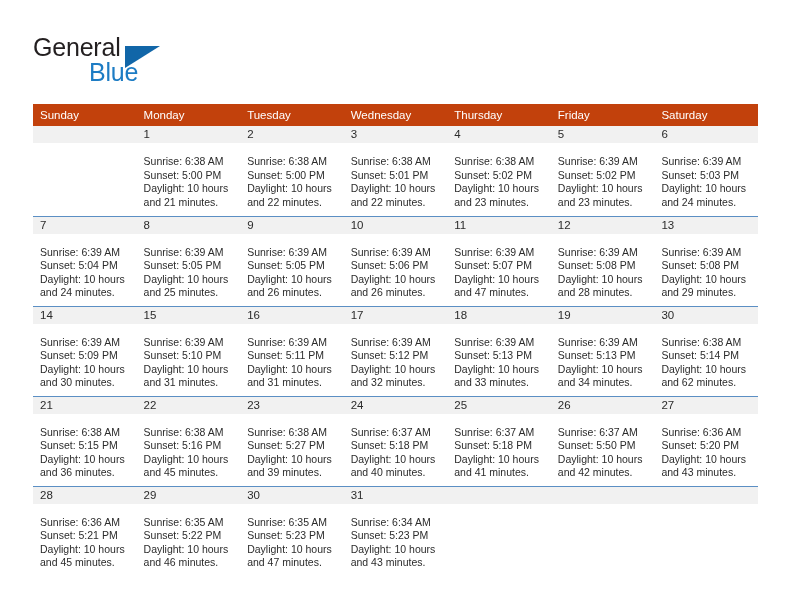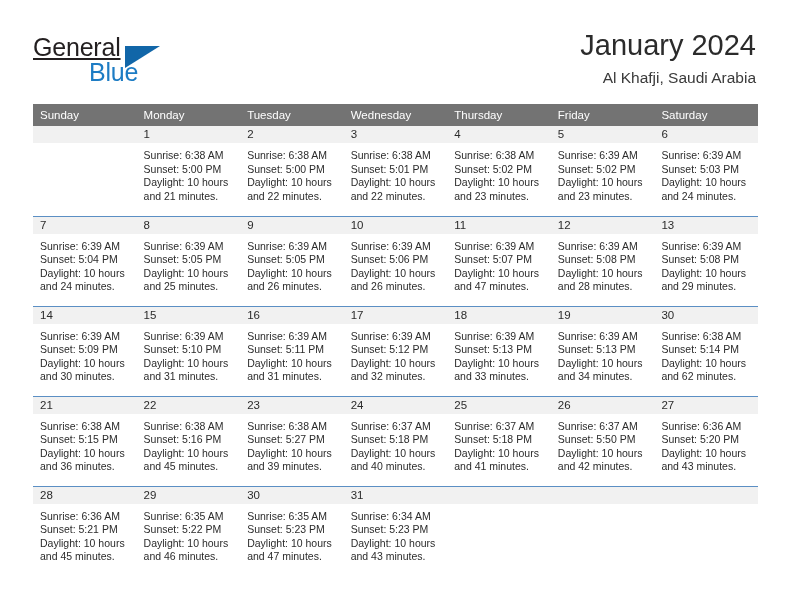--- a/index.html
+++ b/index.html
@@ -33,21 +33,20 @@
     height: 56px;
   }
   .brand-general {
     position: absolute;
     left: 0; top: 0;
     font-size: 25px;
     line-height: 28px;
     color: #231f20;
     letter-spacing: -0.2px;
     font-family: "Liberation Sans", sans-serif;
-    text-decoration: underline;
   }
   .brand-blue {
     position: absolute;
     left: 56px; top: 25px;
     font-size: 25px;
     line-height: 28px;
     color: #1d7cc4;
     letter-spacing: -0.2px;
     font-family: "Liberation Sans", sans-serif;
   }
@@ -88,21 +87,21 @@
     left: 33px;
     top: 104px;
     width: 725px;
   }
   table.calendar {
     width: 725px;
     border-collapse: collapse;
     table-layout: fixed;
   }
   table.calendar th {
-    background: #737373;
+    background: #c2410c;
     color: #ffffff;
     font-weight: normal;
     font-size: 11.5px;
     text-align: left;
     padding: 5px 0 5px 7px;
     height: 21px;
     border: none;
   }
   table.calendar td {
     vertical-align: top;
@@ -120,21 +119,21 @@
     height: 17px;
     line-height: 17px;
     padding: 0 0 0 7px;
     font-size: 11.5px;
     color: #2b2b2b;
   }
   td.empty .daynum-band {
     background: #f1f1f1;
   }
   .cell-body {
-    padding: 6px 4px 0 7px;
+    padding: 12px 4px 0 7px;
   }
   .cell-body div {
     font-size: 10.5px;
     line-height: 13.6px;
     color: #2b2b2b;
     white-space: nowrap;
   }
   td.empty .cell-body { visibility: hidden; }
 </style>
 </head>
@@ -143,24 +142,20 @@
 <div id="page">
 
   <div class="header">
 
     <div class="brand">
       <span class="brand-general">General</span>
       <span class="brand-flag"></span>
       <span class="brand-blue">Blue</span>
     </div>
 
-    <div class="title-block">
-      <h1 class="cal-title">January 2024</h1>
-      <p class="cal-subtitle">Al Khafji, Saudi Arabia</p>
-    </div>
 
   </div>
 
   <div class="cal-wrap">
     <table class="calendar">
       <thead>
         <tr>
           <th>Sunday</th>
           <th>Monday</th>
           <th>Tuesday</th>

